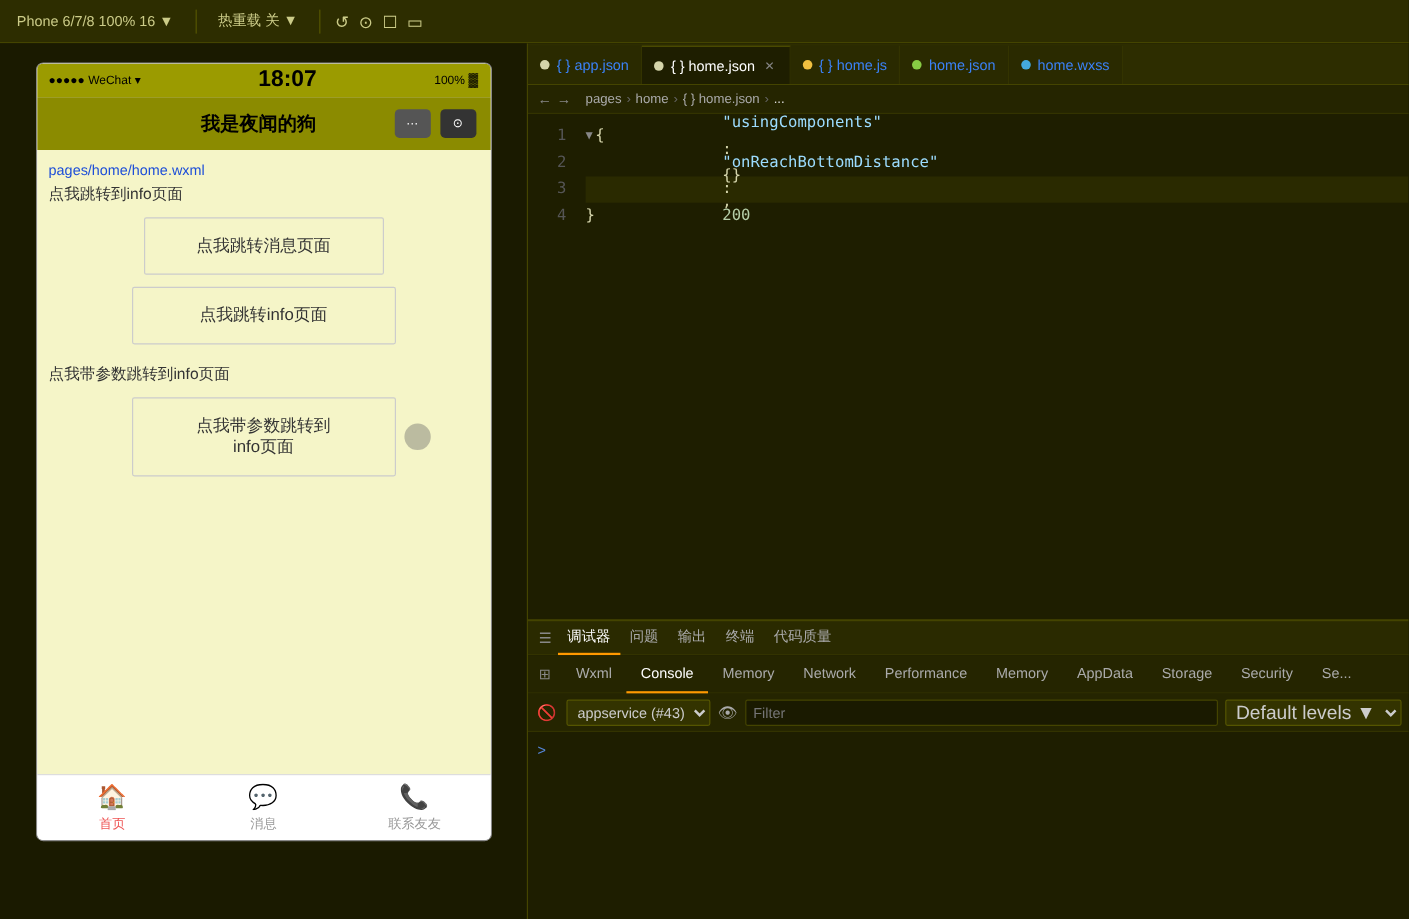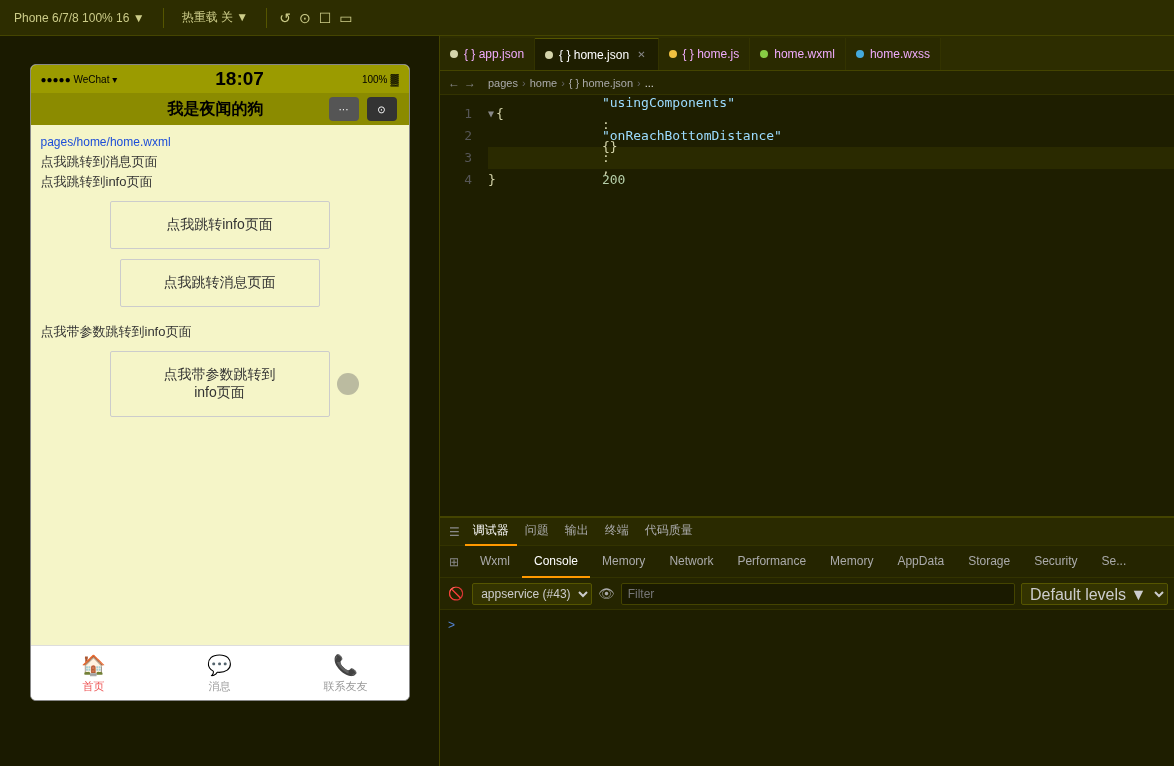--- a/index.html
+++ b/index.html
@@ -63,21 +63,21 @@
       width: 440px;
       background: #1a1a00;
       border-right: 1px solid #444400;
       display: flex;
       flex-direction: column;
       flex-shrink: 0;
     }
 
     
     .phone-frame {
-      margin: 28px auto;
+      margin: 16px auto;
       width: 380px;
       background: #fff;
       border: 1px solid #888;
       border-radius: 6px;
       overflow: hidden;
       flex-shrink: 0;
     }
 
     
     .phone-status {
@@ -91,21 +91,21 @@
       color: #000;
     }
     .phone-status-left { font-size: 10px; }
     .phone-status-center { font-size: 19px; font-weight: bold; }
     .phone-status-right { font-size: 10px; display: flex; align-items: center; gap: 3px; justify-content: flex-end; }
     .battery-icon { font-size: 11px; }
 
     
     .phone-nav {
       background: #8b8b00;
-      height: 32px;
+      height: 44px;
       display: flex;
       align-items: center;
       justify-content: space-between;
       padding: 0 12px;
     }
     .phone-nav-title {
       color: #000;
       font-size: 16px;
       font-weight: bold;
     }
@@ -209,21 +209,21 @@
       border-bottom: 1px solid #444400;
       flex-shrink: 0;
     }
     .editor-tab {
       height: 32px;
       padding: 0 10px;
       display: flex;
       align-items: center;
       gap: 6px;
       font-size: 12px;
-      color: #f0abfc;
+      color: #3b82f6;
       cursor: pointer;
       border-right: 1px solid #333300;
       background: #2a2a00;
     }
     .editor-tab.active {
       background: #1e1e00;
       color: #fff;
       border-top: 1px solid #555500;
     }
     .editor-tab .tab-dot {
@@ -497,26 +497,25 @@
         <div style="width:60px"></div>
         <span class="phone-nav-title">我是夜闻的狗</span>
         <div class="phone-nav-icons">
           <div class="phone-nav-icon">···</div>
           <div class="phone-nav-icon active">⊙</div>
         </div>
       </div>
 
       <div class="phone-content">
         <div class="phone-path">pages/home/home.wxml</div>
-        <div class="phone-text">点我跳转到消息页面</div>
         <div class="phone-text">点我跳转到info页面</div>
+        <button class="phone-btn">点我跳转消息页面</button>
         <button class="phone-btn phone-btn-wide">
           <span>点我跳转info页面</span>
         </button>
-        <button class="phone-btn">点我跳转消息页面</button>
         <div class="phone-text" style="margin-top:16px;">点我带参数跳转到info页面</div>
         <button class="phone-btn phone-btn-wide" style="position:relative;">
           <span>点我带参数跳转到<br>info页面</span>
           <div class="ripple"></div>
         </button>
       </div>
 
       <div class="phone-bottom-tab">
         <div class="phone-tab-item active">
           <span class="phone-tab-icon">🏠</span>
@@ -545,21 +544,21 @@
         <span class="tab-dot" style="background:#d4d4aa;"></span>
         <span>{ } home.json</span>
         <span class="tab-close">✕</span>
       </div>
       <div class="editor-tab">
         <span class="tab-dot" style="background:#f0c040;"></span>
         <span>{ } home.js</span>
       </div>
       <div class="editor-tab">
         <span class="tab-dot" style="background:#88cc44;"></span>
-        <span>home.wxml</span>
+        <span>home.json</span>
       </div>
       <div class="editor-tab">
         <span class="tab-dot" style="background:#44aadd;"></span>
         <span>home.wxss</span>
       </div>
     </div>
 
     <div class="editor-breadcrumb">
       <div class="breadcrumb-nav">
         <span class="breadcrumb-nav-btn">←</span>

